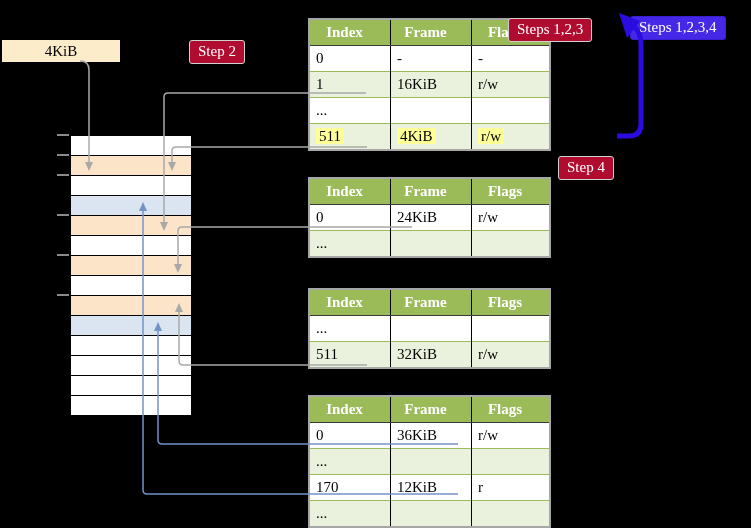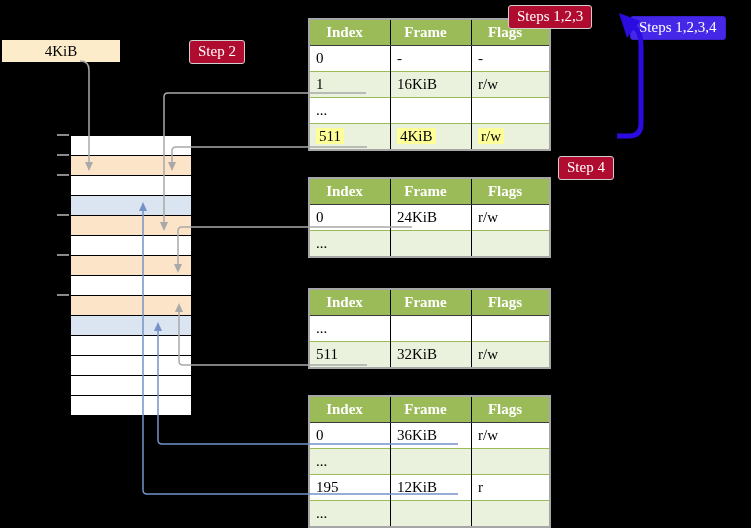--- a/index.html
+++ b/index.html
@@ -14,21 +14,21 @@
     font-size:15px;line-height:22px;z-index:6;
   }
   
   .badge{
     position:absolute;color:#fff;font-size:15px;line-height:1;
     padding:3px 8px 4px 8px;border-radius:3px;z-index:6;white-space:nowrap;
   }
   .badge.red{background:var(--badge-red);border:1px solid #cfcfcf;}
   .badge.blue{background:var(--badge-blue);border:1px solid #3a1ed0;}
   .b-step0{left:189px;top:40px;}
-  .b-steps123{left:508px;top:5px;}
+  .b-steps123{left:508px;top:18px;}
   .b-steps1234{left:630px;top:16px;}
   .b-step4{left:520px;top:156px;margin-left:38px;}
   
   .ptable{
     position:absolute;left:308px;width:172px;border-collapse:collapse;table-layout:fixed;
     background:#fff;border:2px solid #a6a6a6;font-size:15px;z-index:5;
   }
   .t1{top:18px}.t2{top:177px}.t3{top:288px}.t4{top:395px}
   .ptable th{
     background:var(--table-header-green);color:#fff;font-weight:bold;text-align:center;
@@ -181,21 +181,21 @@
           <td>0</td>
           <td>36KiB</td>
           <td>r/w</td>
         </tr>
         <tr class="shaded">
           <td>...</td>
           <td></td>
           <td></td>
         </tr>
         <tr class="">
-          <td>195</td>
+          <td>170</td>
           <td>12KiB</td>
           <td>r</td>
         </tr>
         <tr class="shaded">
           <td>...</td>
           <td></td>
           <td></td>
         </tr>
       </tbody>
     </table>

